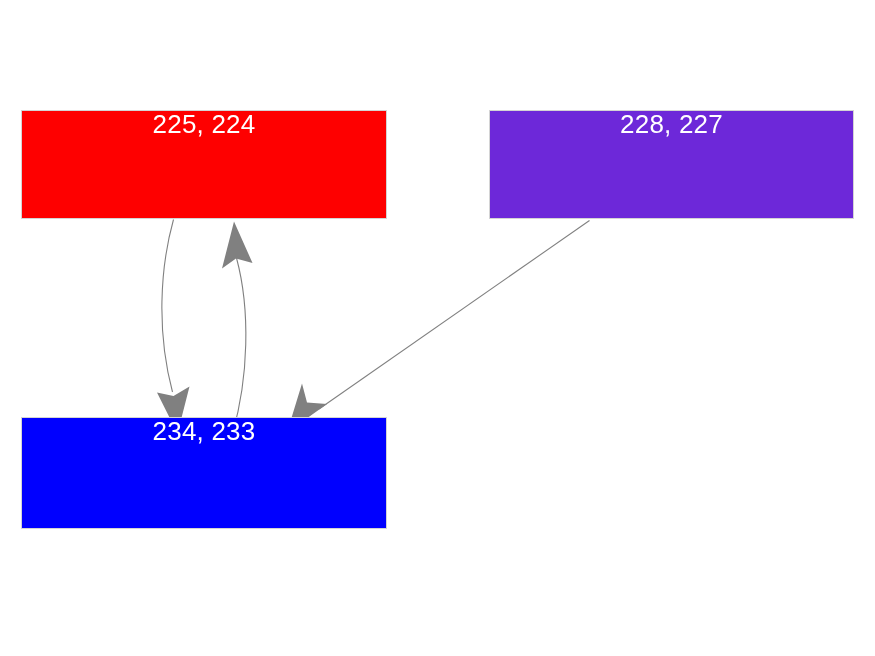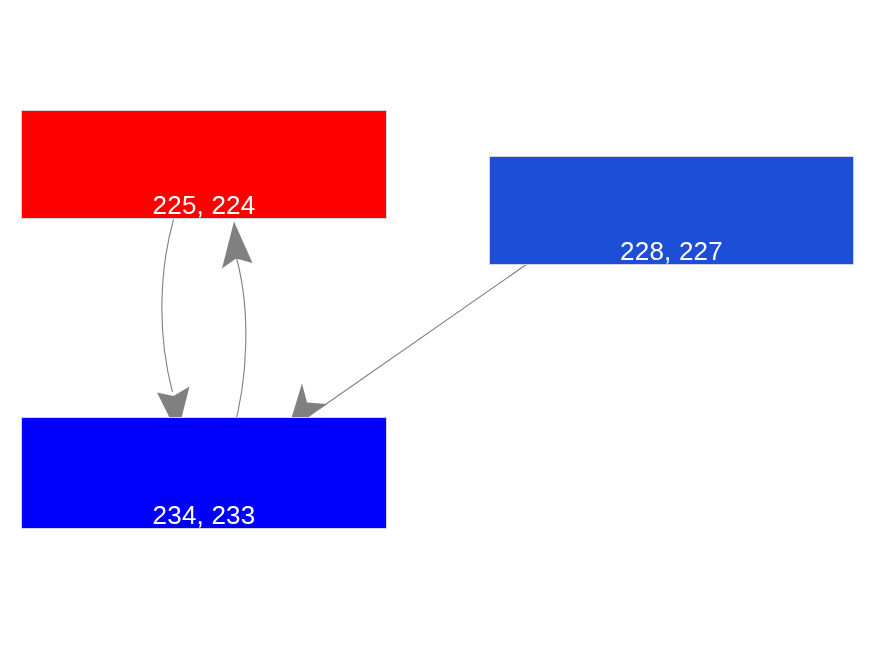--- a/index.html
+++ b/index.html
@@ -25,21 +25,21 @@
     top: 0;
     width: 875px;
     height: 656px;
     pointer-events: none;
   }
   .node {
     position: absolute;
     box-sizing: border-box;
     border: 1px solid #d4d4d4;
     display: flex;
-    align-items: flex-end;
+    align-items: flex-start;
     justify-content: center;
   }
   .node-label {
     color: #ffffff;
     font-family: "Liberation Sans", sans-serif;
     font-size: 26px;
     font-weight: 400;
     line-height: 1;
     letter-spacing: 0.2px;
     white-space: nowrap;
@@ -50,22 +50,21 @@
     top: 110px;
     width: 366px;
     height: 109px;
     background: #fe0000;
   }
   #node-228-227 {
     left: 489px;
     top: 110px;
     width: 365px;
     height: 109px;
-    background: #1d4ed8;
-    margin-top: 46px;
+    background: #6d28d9;
   }
   #node-234-233 {
     left: 21px;
     top: 417px;
     width: 366px;
     height: 112px;
     background: #0000ff;
   }
   .edge-path {
     fill: none;

